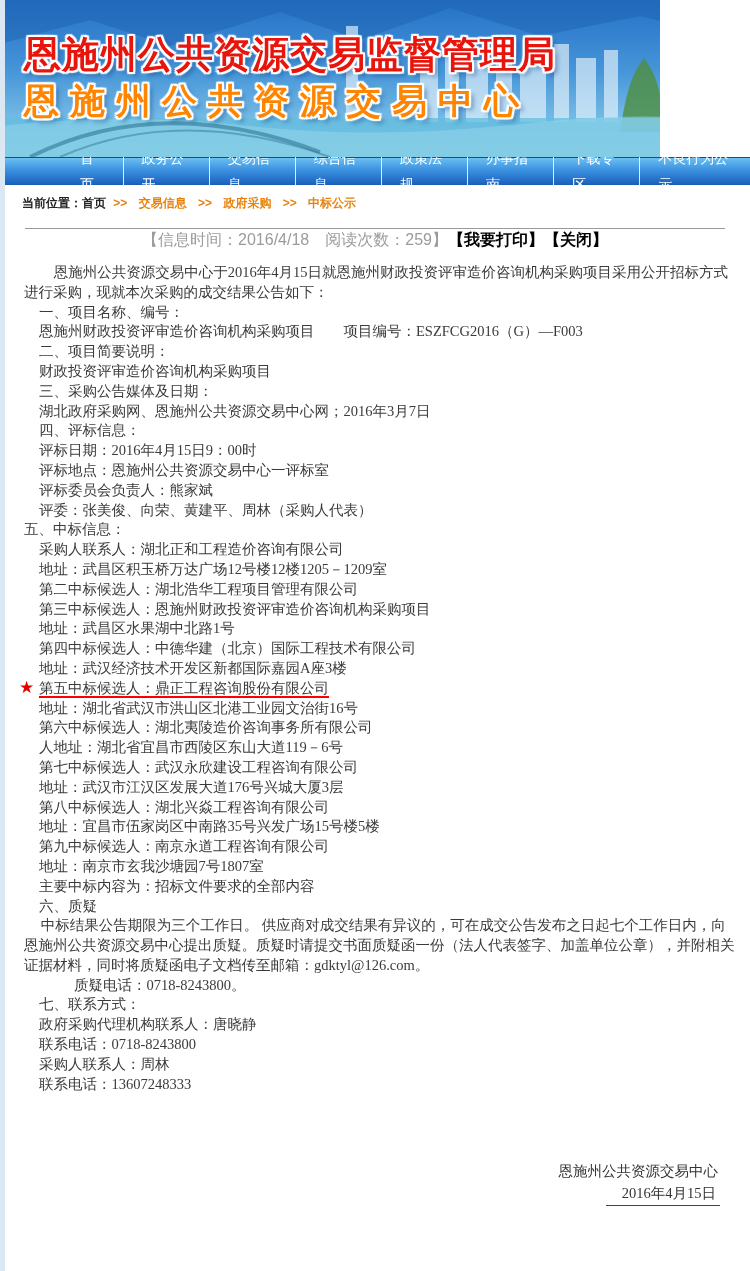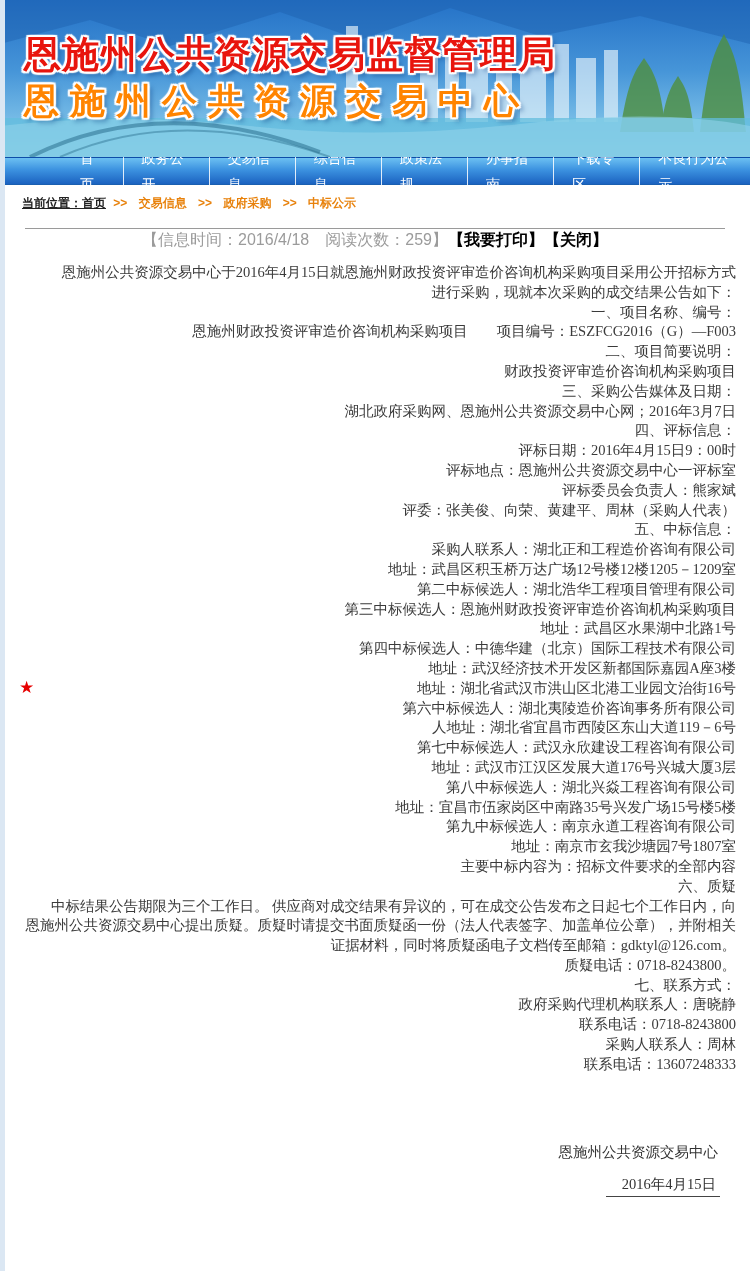--- a/index.html
+++ b/index.html
@@ -3,21 +3,21 @@
 <meta charset="utf-8">
 <style>
   html,body{margin:0;padding:0;background:#ffffff;}
   .page{
     position:relative;width:750px;height:1271px;overflow:hidden;background:#fff;
     font-family:"Liberation Serif","DejaVu Serif",serif;
   }
   .edge-strip{position:absolute;left:0;top:0;width:5px;height:100%;background:#dbe7f3;z-index:5;}
 
   
-  .banner{position:relative;width:750px;height:157px;overflow:hidden;}
+  .banner{position:relative;width:660px;height:157px;overflow:hidden;}
   .banner svg{position:absolute;left:0;top:0;}
   .org-line{position:absolute;left:24px;font-weight:bold;
     font-family:"Liberation Sans","DejaVu Sans",sans-serif;white-space:nowrap;z-index:3;}
   .org-line1{top:30px;font-size:37px;color:#e8150d;letter-spacing:1px;
     text-shadow:-2px 0 1px #fff,2px 0 1px #fff,0 -2px 1px #fff,0 2px 1px #fff,
       -2px -2px 1px #fff,2px 2px 1px #fff,-2px 2px 1px #fff,2px -2px 1px #fff,4px 4px 5px rgba(10,60,130,.55);}
   .org-line2{top:78px;font-size:35px;color:#ff8400;letter-spacing:11px;
     text-shadow:-2px 0 1px #fff,2px 0 1px #fff,0 -2px 1px #fff,0 2px 1px #fff,
       -2px -2px 1px #fff,2px 2px 1px #fff,-2px 2px 1px #fff,2px -2px 1px #fff,4px 4px 5px rgba(10,60,130,.55);}
 
@@ -25,49 +25,49 @@
   .nav{height:28px;background:linear-gradient(180deg,#6cc0f2 0%,#3c92e0 45%,#1b62c0 100%);
     border-top:1px solid #0d4da8;border-bottom:1px solid #1a5fb0;box-sizing:border-box;}
   .nav ul{list-style:none;margin:0;padding:0 0 0 62px;display:flex;align-items:center;height:100%;}
   .nav li{color:#fff;font-size:14px;padding:0 18px;cursor:pointer;line-height:26px;
     font-family:"Liberation Sans","DejaVu Sans",sans-serif;}
   .nav li + li{border-left:1px solid rgba(255,255,255,.85);}
 
   
   .crumbs{padding:10px 0 8px 22px;font-size:12px;font-weight:bold;
     font-family:"Liberation Sans","DejaVu Sans",sans-serif;}
-  .crumbs .lbl,.crumbs .home{color:#222;text-decoration:underline;}
+  .crumbs .lbl,.crumbs .home{color:#222;}
   .crumbs .sep,.crumbs a{color:#e8820c;text-decoration:none;margin:0 4px;cursor:pointer;}
 
   
   .doc-title{text-align:center;font-size:21px;font-weight:bold;color:#000;
     margin:6px 0 0 0;line-height:30px;letter-spacing:1px;}
   .rule{border:none;border-top:1px solid #9a9a9a;margin:8px 25px 0 25px;}
   .meta{ text-align:center;font-size:16px;line-height:18px;margin-top:2px;
     font-family:"Liberation Sans","DejaVu Sans",sans-serif;}
   .meta .info{color:#9b9b9b;}
   .meta .btn{color:#000;font-weight:bold;cursor:pointer;}
 
   
   .body{margin-top:14px;padding:0 14px 0 24px;font-size:14.5px;color:#3a3a3a;line-height:19.8px;}
-  .bline{position:relative;text-align:right;}
+  .bline{position:relative;}
   .ind-1{margin-left:15px;}
   .ind-0{margin-left:0;}
   .ind-2{margin-left:50px;}
   .p-first{text-indent:2.05em;}
   .p-mid{text-indent:1.15em;}
   .line-star{display:inline;position:absolute;left:-20px;top:-1px;color:#e60000;font-size:17px;
     font-family:"DejaVu Sans",sans-serif;}
   .line-star:empty{display:none;}
   .starred .line-text{border-bottom:2px solid #ff0000;}
 
   
   .footer{position:relative;margin-top:66px;height:80px;}
   .f-org{text-align:right;padding-right:32px;font-size:14.5px;color:#333;line-height:22px;}
-  .f-date-row{text-align:right;padding-right:30px;margin-top:12px;}
+  .f-date-row{text-align:right;padding-right:30px;margin-top:2px;}
   .f-date{display:inline-block;font-size:14.5px;color:#333;
     border-bottom:1px solid #444;padding:0 4px 2px 16px;}
 </style>
 </head>
 <body>
 
 <div class="page">
   <div class="edge-strip"></div>
 
   <div class="banner">
@@ -208,21 +208,21 @@
       <div class="bline ind-1">
         <span class="line-text">地址：武昌区水果湖中北路1号</span>
       </div>
       <div class="bline ind-1">
         <span class="line-text">第四中标候选人：中德华建（北京）国际工程技术有限公司</span>
       </div>
       <div class="bline ind-1">
         <span class="line-text">地址：武汉经济技术开发区新都国际嘉园A座3楼</span>
       </div>
       <div class="bline ind-1 starred">
-        <span class="line-star">★</span>
+        <span class="line-star">★</span><span class="line-text">第五中标候选人：鼎正工程咨询股份有限公司</span>
       </div>
       <div class="bline ind-1">
         <span class="line-text">地址：湖北省武汉市洪山区北港工业园文治街16号</span>
       </div>
       <div class="bline ind-1">
         <span class="line-text">第六中标候选人：湖北夷陵造价咨询事务所有限公司</span>
       </div>
       <div class="bline ind-1">
         <span class="line-text">人地址：湖北省宜昌市西陵区东山大道119－6号</span>
       </div>

